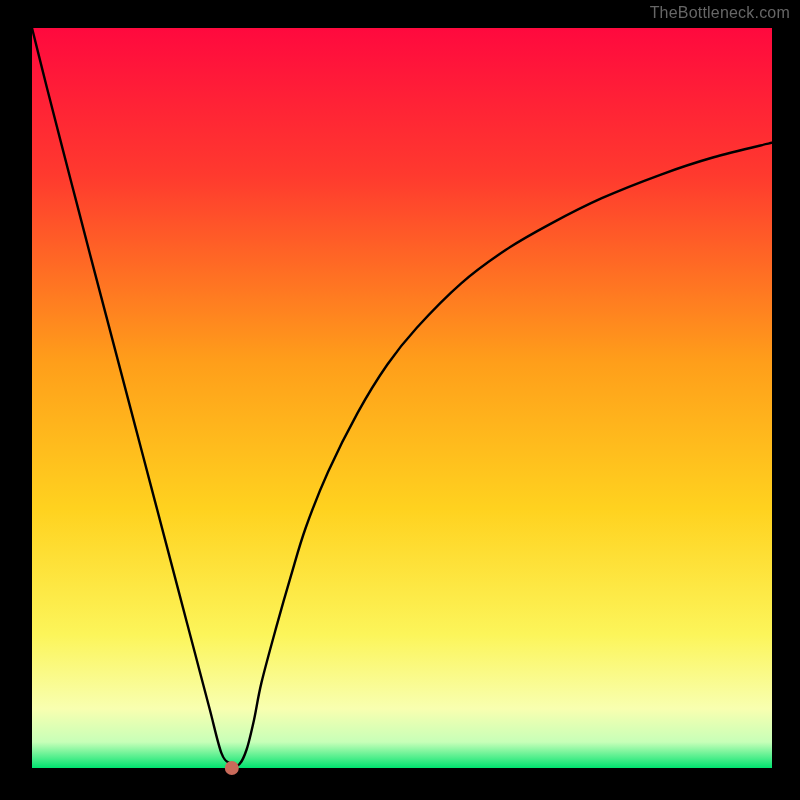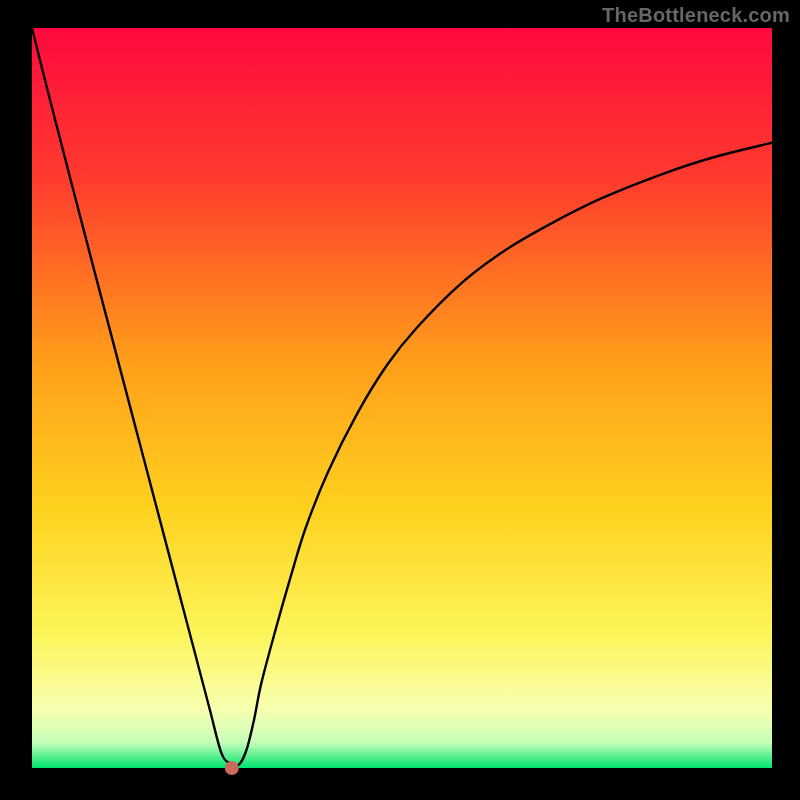--- a/index.html
+++ b/index.html
@@ -16,22 +16,22 @@
     top: 0;
     left: 0;
     width: 800px;
     height: 800px;
   }
   .watermark {
     position: absolute;
     top: 4px;
     right: 10px;
     color: #666;
-    font-size: 20px;
-    font-weight: 700;
+    font-size: 16px;
+    font-weight: 400;
     letter-spacing: 0.2px;
     z-index: 10;
   }
   svg { display: block; }
 </style>
 </head>
 <body>
 
 <div class="chart-container">
   <svg id="chart-svg" width="800" height="800" viewBox="0 0 800 800">

